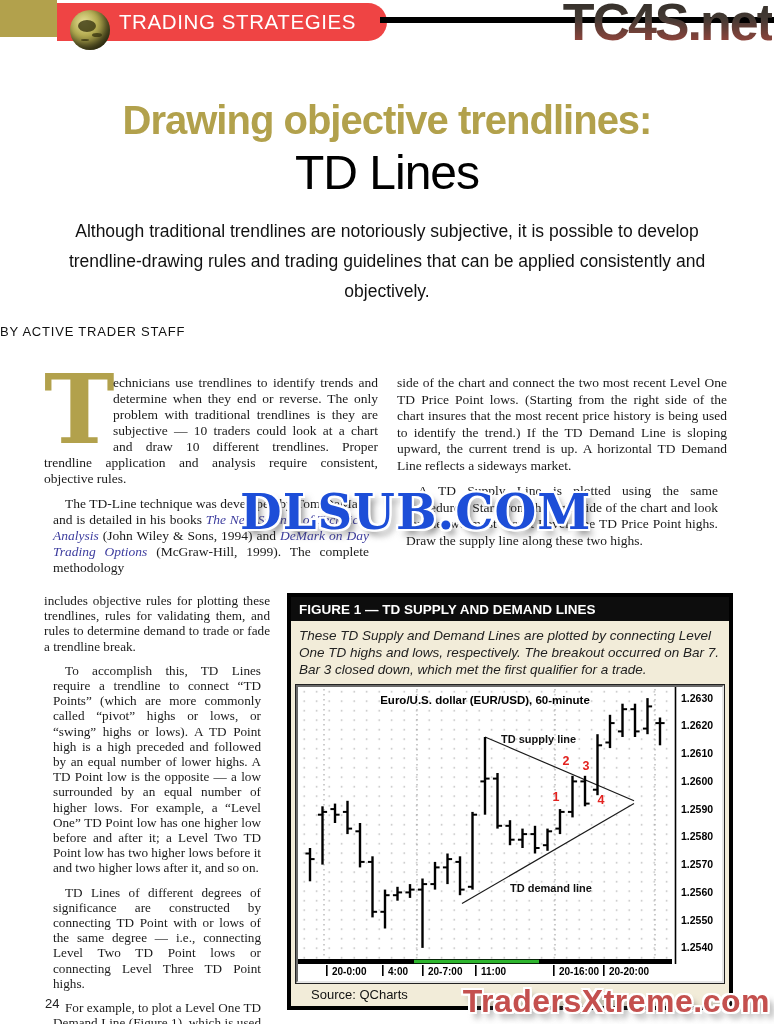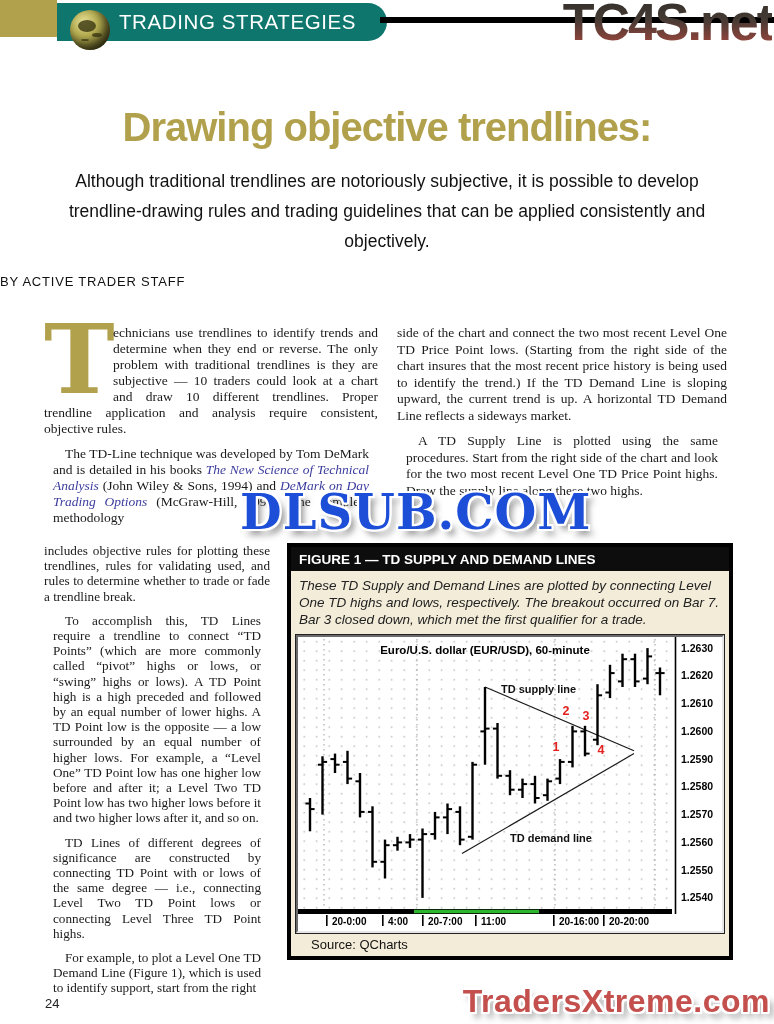--- a/index.html
+++ b/index.html
@@ -1,20 +1,20 @@
 <!DOCTYPE html>
 <html><head>
 <meta charset="utf-8">
 <style>
   html,body{margin:0;padding:0;width:774px;height:1024px;background:#fff;overflow:hidden;}
   body{position:relative;font-family:"Liberation Serif",serif;color:#1a1a1a;}
 
   
   .masthead-rect{position:absolute;left:0;top:0;width:57px;height:37px;background:#b2a14c;}
-  .masthead-pill{position:absolute;left:57px;top:3px;width:330px;height:38px;background:#0f766e;
+  .masthead-pill{position:absolute;left:57px;top:3px;width:330px;height:38px;background:#ef4444;
     border-radius:0 20px 20px 0;display:flex;align-items:center;}
   .globe{position:absolute;left:13px;top:7px;width:40px;height:40px;border-radius:50%;
     background:radial-gradient(circle at 35% 30%, #e6df96 0%, #b5ad52 35%, #6f692c 70%, #2e2c0e 100%);
     box-shadow:inset -4px -5px 8px rgba(0,0,0,.55);}
   .globe:after{content:"";position:absolute;left:8px;top:10px;width:18px;height:12px;border-radius:50%;
     background:rgba(56,54,16,.8);box-shadow:10px 9px 0 -4px rgba(56,54,16,.8), -2px 14px 0 -5px rgba(56,54,16,.8);}
   .masthead-title{margin-left:62px;color:#fff;font-family:"Liberation Sans",sans-serif;
     font-size:20.5px;letter-spacing:.6px;}
   .masthead-rule{position:absolute;left:380px;top:17px;width:394px;height:5.5px;background:#000;}
 
@@ -26,21 +26,21 @@
     text-shadow:none;pointer-events:none;}
   .wm-mid{position:absolute;left:240px;top:484px;z-index:6;font-family:"DejaVu Serif",serif;
     font-weight:bold;font-size:48px;letter-spacing:1px;color:#1d4ed8;pointer-events:none;}
   .wm-bottom{position:absolute;right:4px;top:983px;z-index:6;font-family:"Liberation Sans",sans-serif;
     font-weight:bold;font-size:32px;letter-spacing:.5px;color:#c4504e;pointer-events:none;}
   .outline-white{text-shadow:-2px -2px 0 #fff,2px -2px 0 #fff,-2px 2px 0 #fff,2px 2px 0 #fff,
     -2px 0 0 #fff,2px 0 0 #fff,0 -2px 0 #fff,0 2px 0 #fff,5px 6px 6px rgba(70,70,70,.55);}
 
   
   .content{padding-top:98px;}
-  .title1{margin:7px;text-align:center;font-family:"Liberation Sans",sans-serif;font-weight:bold;
+  .title1{margin:0;text-align:center;font-family:"Liberation Sans",sans-serif;font-weight:bold;
     font-size:40px;letter-spacing:-1px;color:#b2a14c;}
   .title2{margin:2px 0 0;text-align:center;font-family:"Liberation Sans",sans-serif;font-weight:normal;
     font-size:48px;letter-spacing:-1px;color:#000;}
   .deck{width:676px;margin:16px auto 0;text-align:center;font-family:"Liberation Sans",sans-serif;
     font-size:17.5px;line-height:30px;color:#111;}
   .byline{margin-top:18px;text-align:left;font-family:"Liberation Sans",sans-serif;
     font-size:13px;letter-spacing:.8px;color:#111;}
 
   
   .section-a{display:flex;gap:19px;margin:36px 41px 0 44px;}
@@ -75,37 +75,38 @@
 <div class="masthead-pill">
   <span class="globe"></span>
   <span class="masthead-title">TRADING STRATEGIES</span>
 </div>
 <div class="masthead-rule"></div>
 <div class="wm-top">TC4S.net</div>
 
 <div class="content">
 
   <h1 class="title1">Drawing objective trendlines:</h1>
+  <h1 class="title2">TD Lines</h1>
   <div class="deck">Although traditional trendlines are notoriously subjective, it is possible to develop trendline-drawing rules and trading guidelines that can be applied consistently and objectively.</div>
   <div class="byline">BY ACTIVE TRADER STAFF</div>
 
   <div class="section-a">
     <div class="colA">
       <p class="body-p"><span class="dropcap">T</span><span>echnicians use trendlines to identify trends and determine when they end or reverse. The only problem with traditional trendlines is they are subjective — 10 traders could look at a chart and draw 10 different trendlines. Proper trendline application and analysis require consistent, objective rules.</span></p>
       <p class="ind"><span>The TD-Line technique was developed by Tom DeMark and is detailed in his books </span><span class="book">The New Science of Technical Analysis</span><span> (John Wiley &amp; Sons, 1994) and </span><span class="book">DeMark on Day Trading Options</span><span> (McGraw-Hill, 1999). The complete methodology</span></p>
     </div>
     <div class="colB">
       <p class="body-p">side of the chart and connect the two most recent Level One TD Price Point lows. (Starting from the right side of the chart insures that the most recent price history is being used to identify the trend.) If the TD Demand Line is sloping upward, the current trend is up. A horizontal TD Demand Line reflects a sideways market.</p>
       <p class="ind">A TD Supply Line is plotted using the same procedures. Start from the right side of the chart and look for the two most recent Level One TD Price Point highs. Draw the supply line along these two highs.</p>
     </div>
   </div>
 
   <div class="section-b">
     <div class="colNarrow">
-      <p class="body-p">includes objective rules for plotting these trendlines, rules for validating used, and rules to determine whether to trade or fade a trendline break.</p>
+      <p class="body-p">includes objective rules for plotting these trendlines, rules for validating them, and rules to determine demand to trade or fade a trendline break.</p>
       <p class="ind">To accomplish this, TD Lines require a trendline to connect “TD Points” (which are more commonly called “pivot” highs or lows, or “swing” highs or lows). A TD Point high is a high preceded and followed by an equal number of lower highs. A TD Point low is the opposite — a low surrounded by an equal number of higher lows. For example, a “Level One” TD Point low has one higher low before and after it; a Level Two TD Point low has two higher lows before it and two higher lows after it, and so on.</p>
       <p class="ind">TD Lines of different degrees of significance are constructed by connecting TD Point with or lows of the same degree — i.e., connecting Level Two TD Point lows or connecting Level Three TD Point highs.</p>
       <p class="ind">For example, to plot a Level One TD Demand Line (Figure 1), which is used to identify support, start from the right</p>
     </div>
 
     <div class="figure">
       <div class="fig-header">FIGURE 1 — TD SUPPLY AND DEMAND LINES</div>
       <div class="fig-caption">These TD Supply and Demand Lines are plotted by connecting Level One TD highs and lows, respectively. The breakout occurred on Bar 7. Bar 3 closed down, which met the first qualifier for a trade.</div>
       <div class="chart-frame">
         <svg id="chart-svg" width="424" height="294" viewBox="0 0 424 294" xmlns="http://www.w3.org/2000/svg">

